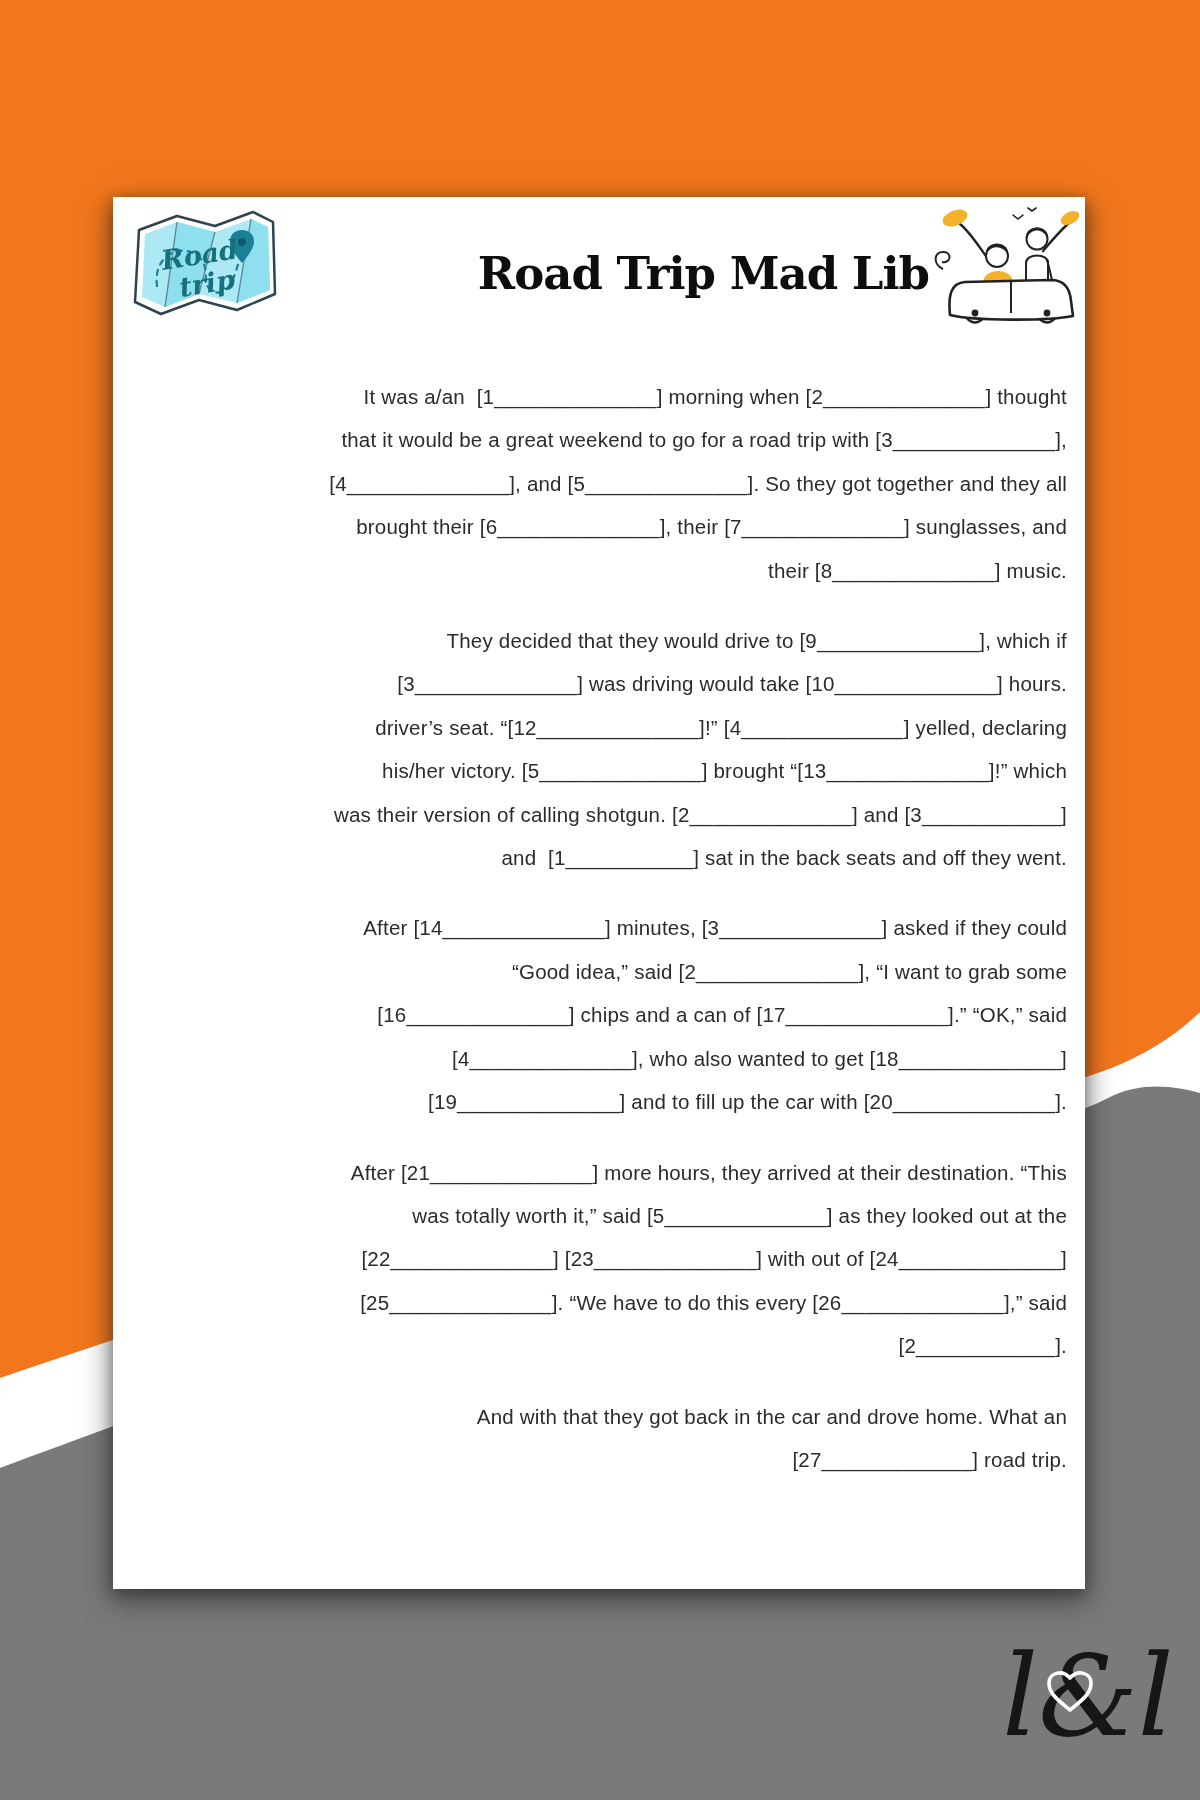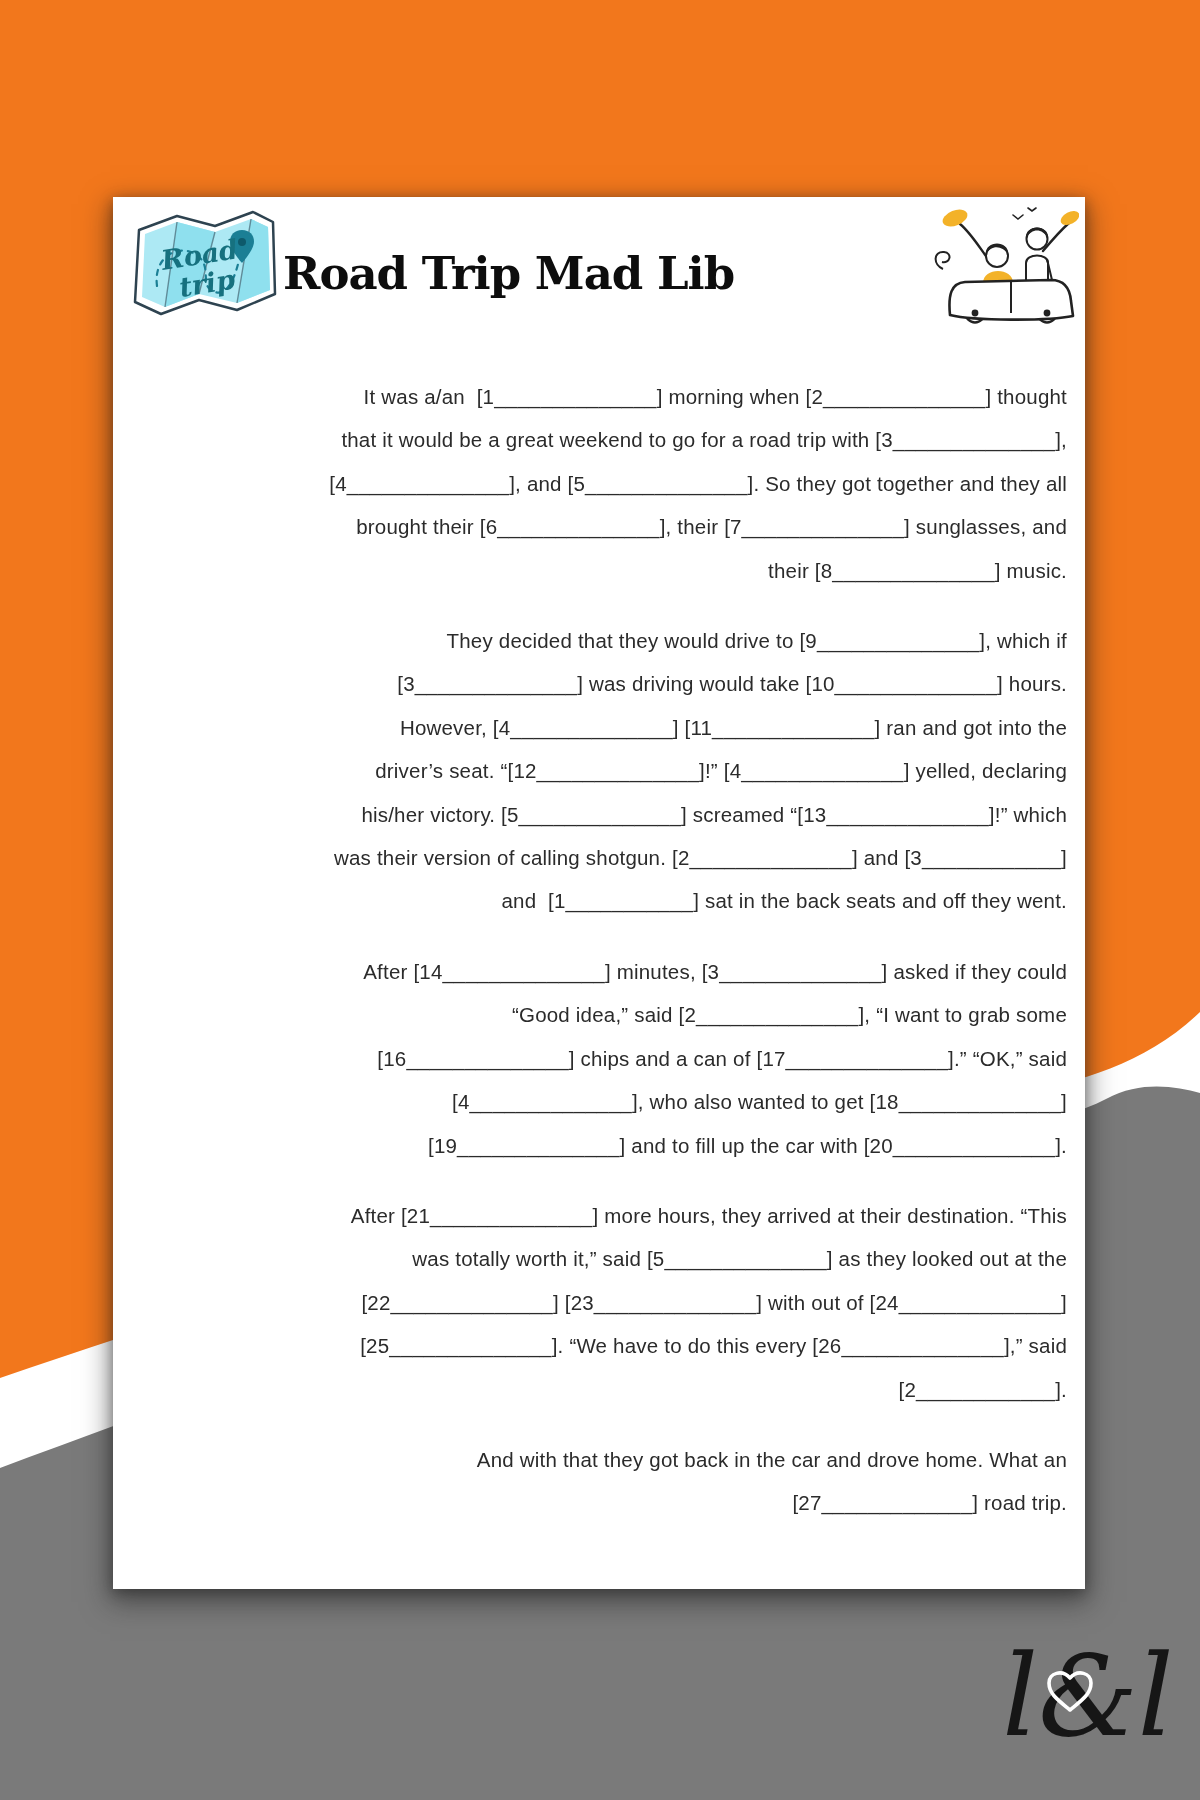--- a/index.html
+++ b/index.html
@@ -11,21 +11,21 @@
   .bg-svg{position:absolute;left:0;top:0;width:1200px;height:1800px;display:block;}
   .card{
     position:absolute;left:113px;top:197px;width:972px;height:1392px;
     background:#ffffff;
     box-shadow:0 10px 26px 3px rgba(25,25,25,.50), 0 3px 12px rgba(25,25,25,.38);
   }
   .hdr{display:flex;align-items:flex-start;height:132px;padding:4px 6px 0 12px;box-sizing:border-box;}
   .map-ill{width:158px;height:124px;flex:0 0 auto;}
   .car-ill{width:150px;height:126px;flex:0 0 auto;margin-top:-2px;}
   .page-title{
-    flex:1;text-align:left;white-space:nowrap;
+    flex:1;text-align:right;white-space:nowrap;
     font-family:"DejaVu Serif","Liberation Serif",serif;
     font-weight:bold;font-size:45px;letter-spacing:-1px;color:#0d0d0d;
     padding-top:46px;margin:0;
   }
   .doc-body{padding:46px 18px 0 37px;color:#2b2b2b;font-size:20.5px;letter-spacing:.2px;}
   .para{margin:0 0 27px 0;text-align:right;}
   .line{line-height:43.4px;white-space:pre;}
   .map-script{font-family:"DejaVu Serif","Liberation Serif",serif;font-style:italic;font-weight:bold;}
   .brand{position:absolute;right:12px;bottom:8px;width:200px;height:185px;}
   .brand svg{width:100%;height:100%;display:block;}
@@ -88,23 +88,22 @@
     <div class="para">
       <div class="line"> It was a/an  [1______________] morning when [2______________] thought</div>
       <div class="line">that it would be a great weekend to go for a road trip with [3______________],</div>
       <div class="line">[4______________], and [5______________]. So they got together and they all</div>
       <div class="line">brought their [6______________], their [7______________] sunglasses, and</div>
       <div class="line">their [8______________] music.</div>
     </div>
     <div class="para">
       <div class="line">They decided that they would drive to [9______________], which if</div>
       <div class="line">[3______________] was driving would take [10______________] hours.</div>
-      <div class="line">However, [4______________] [11______________] ran and got into the</div>
       <div class="line">driver’s seat. “[12______________]!” [4______________] yelled, declaring</div>
-      <div class="line">his/her victory. [5______________] screamed “[13______________]!” which</div>
+      <div class="line">his/her victory. [5______________] brought “[13______________]!” which</div>
       <div class="line">was their version of calling shotgun. [2______________] and [3____________]</div>
       <div class="line">and  [1___________] sat in the back seats and off they went.</div>
     </div>
     <div class="para">
       <div class="line">After [14______________] minutes, [3______________] asked if they could</div>
       <div class="line">“Good idea,” said [2______________], “I want to grab some</div>
       <div class="line">[16______________] chips and a can of [17______________].” “OK,” said</div>
       <div class="line">[4______________], who also wanted to get [18______________]</div>
       <div class="line">[19______________] and to fill up the car with [20______________].</div>
     </div>

